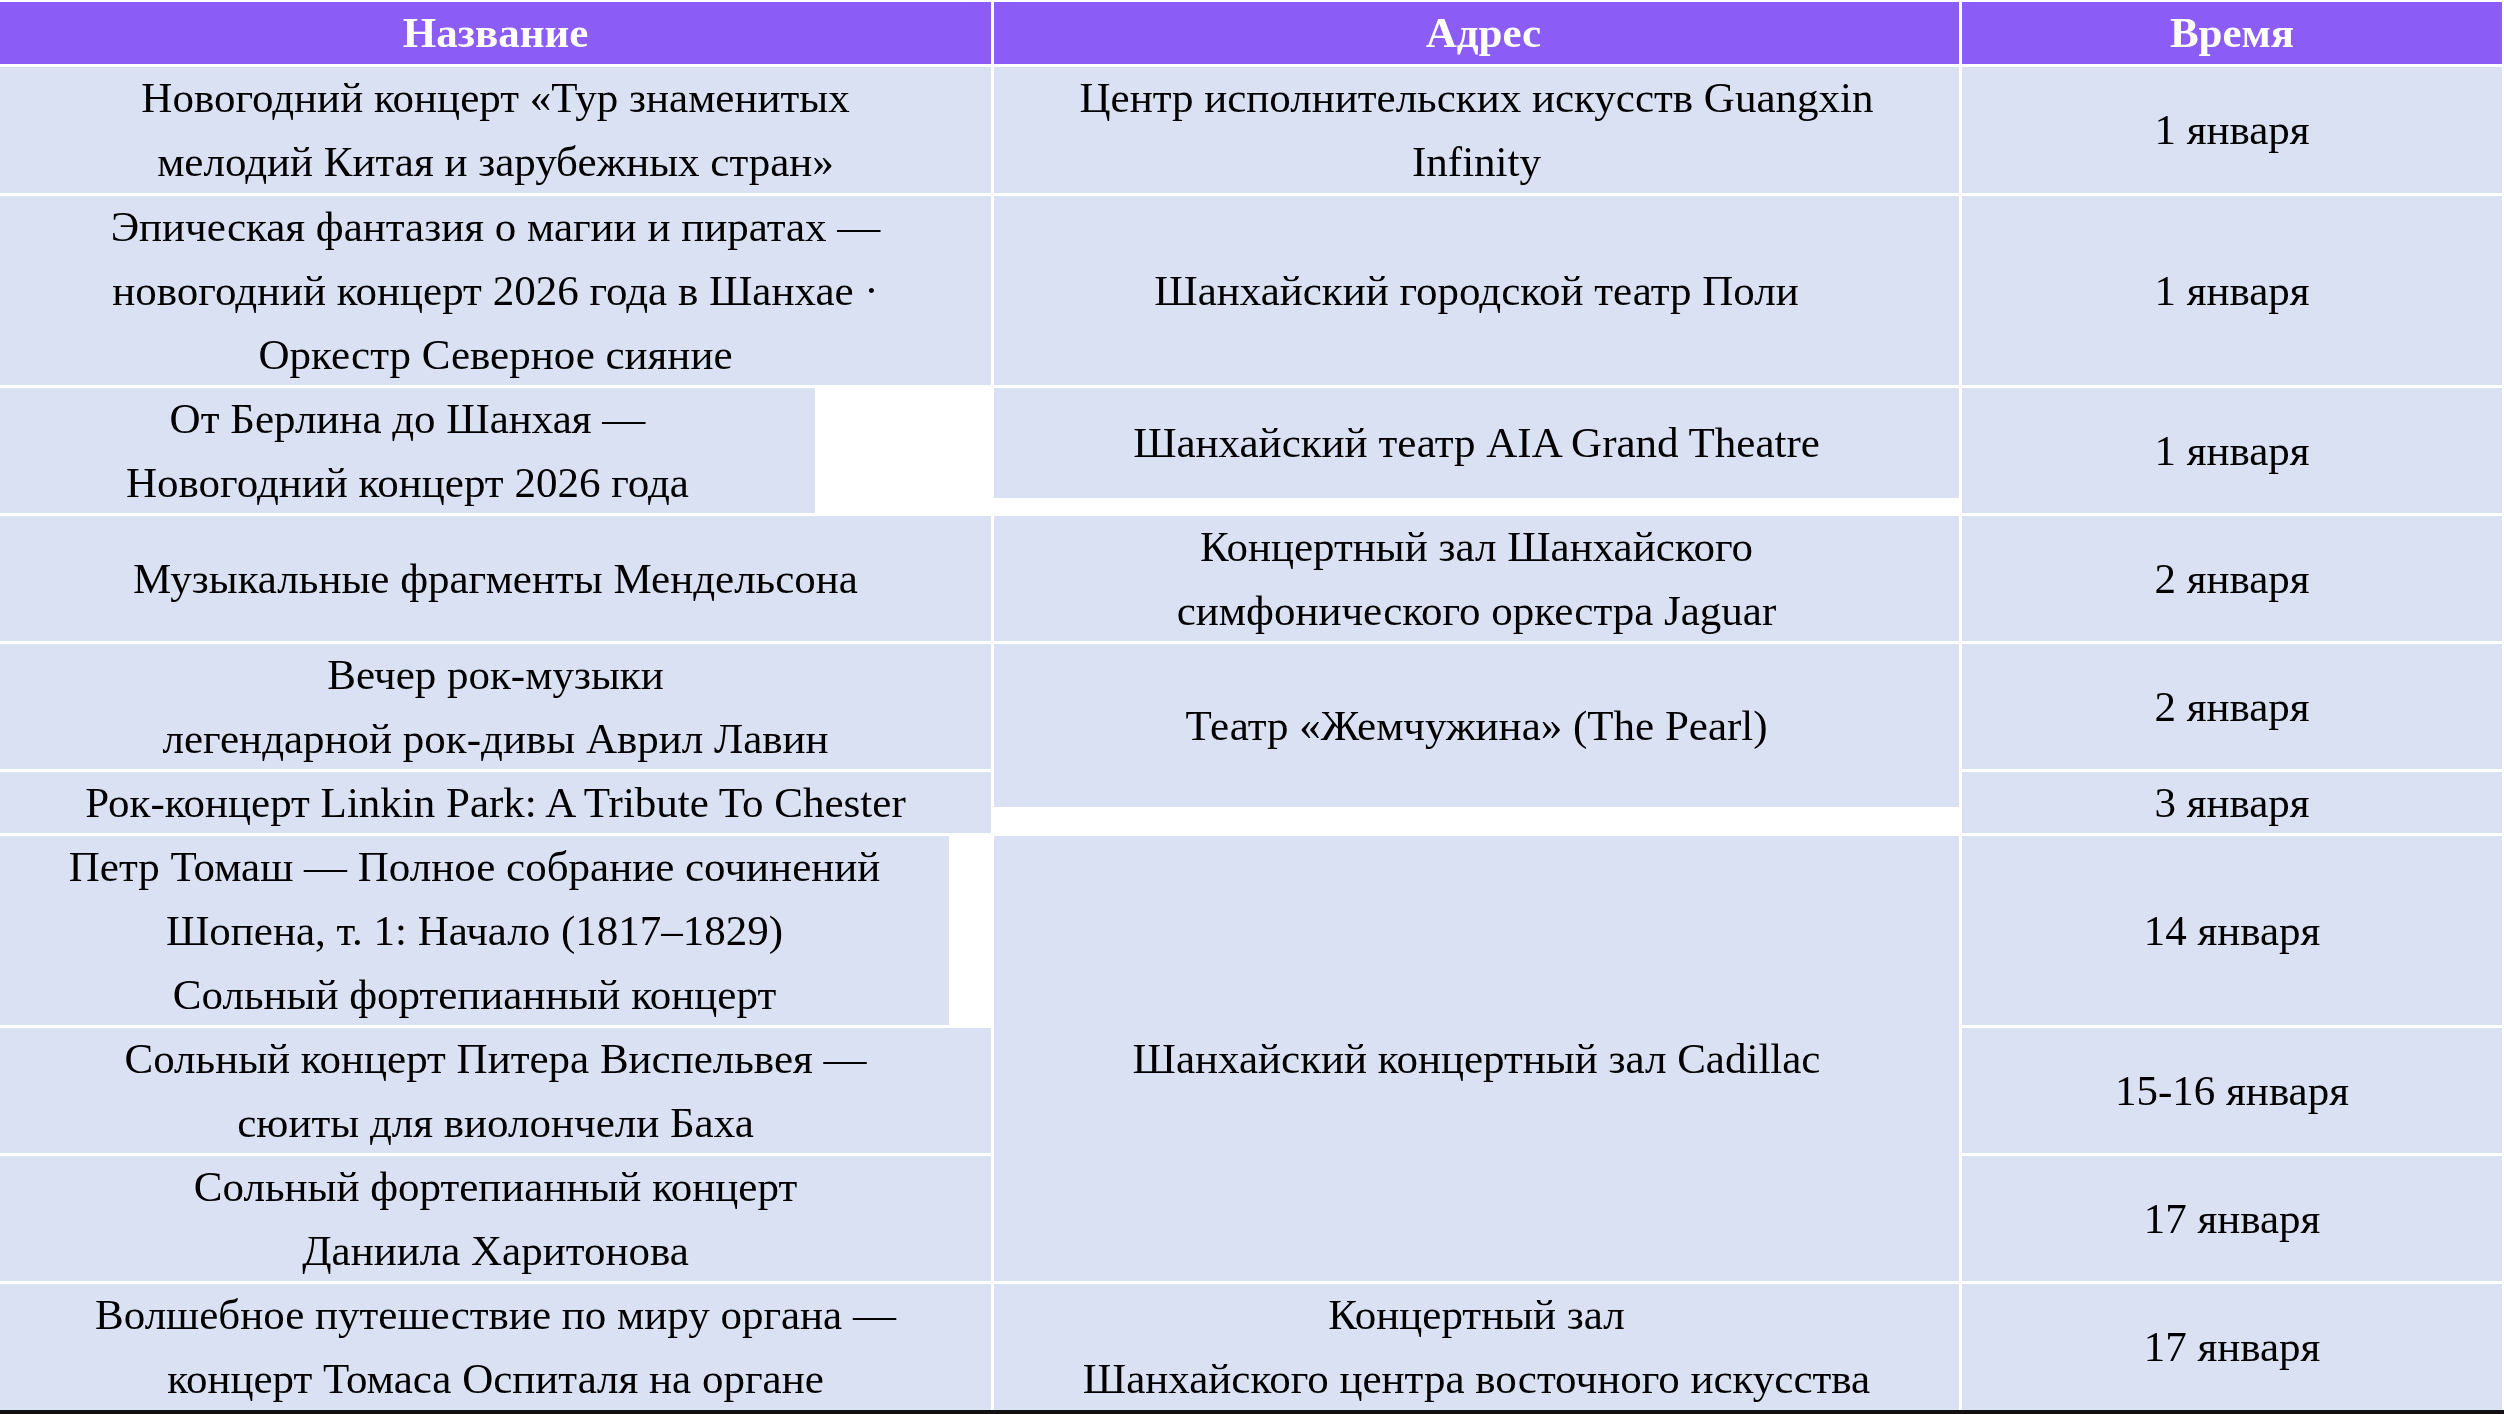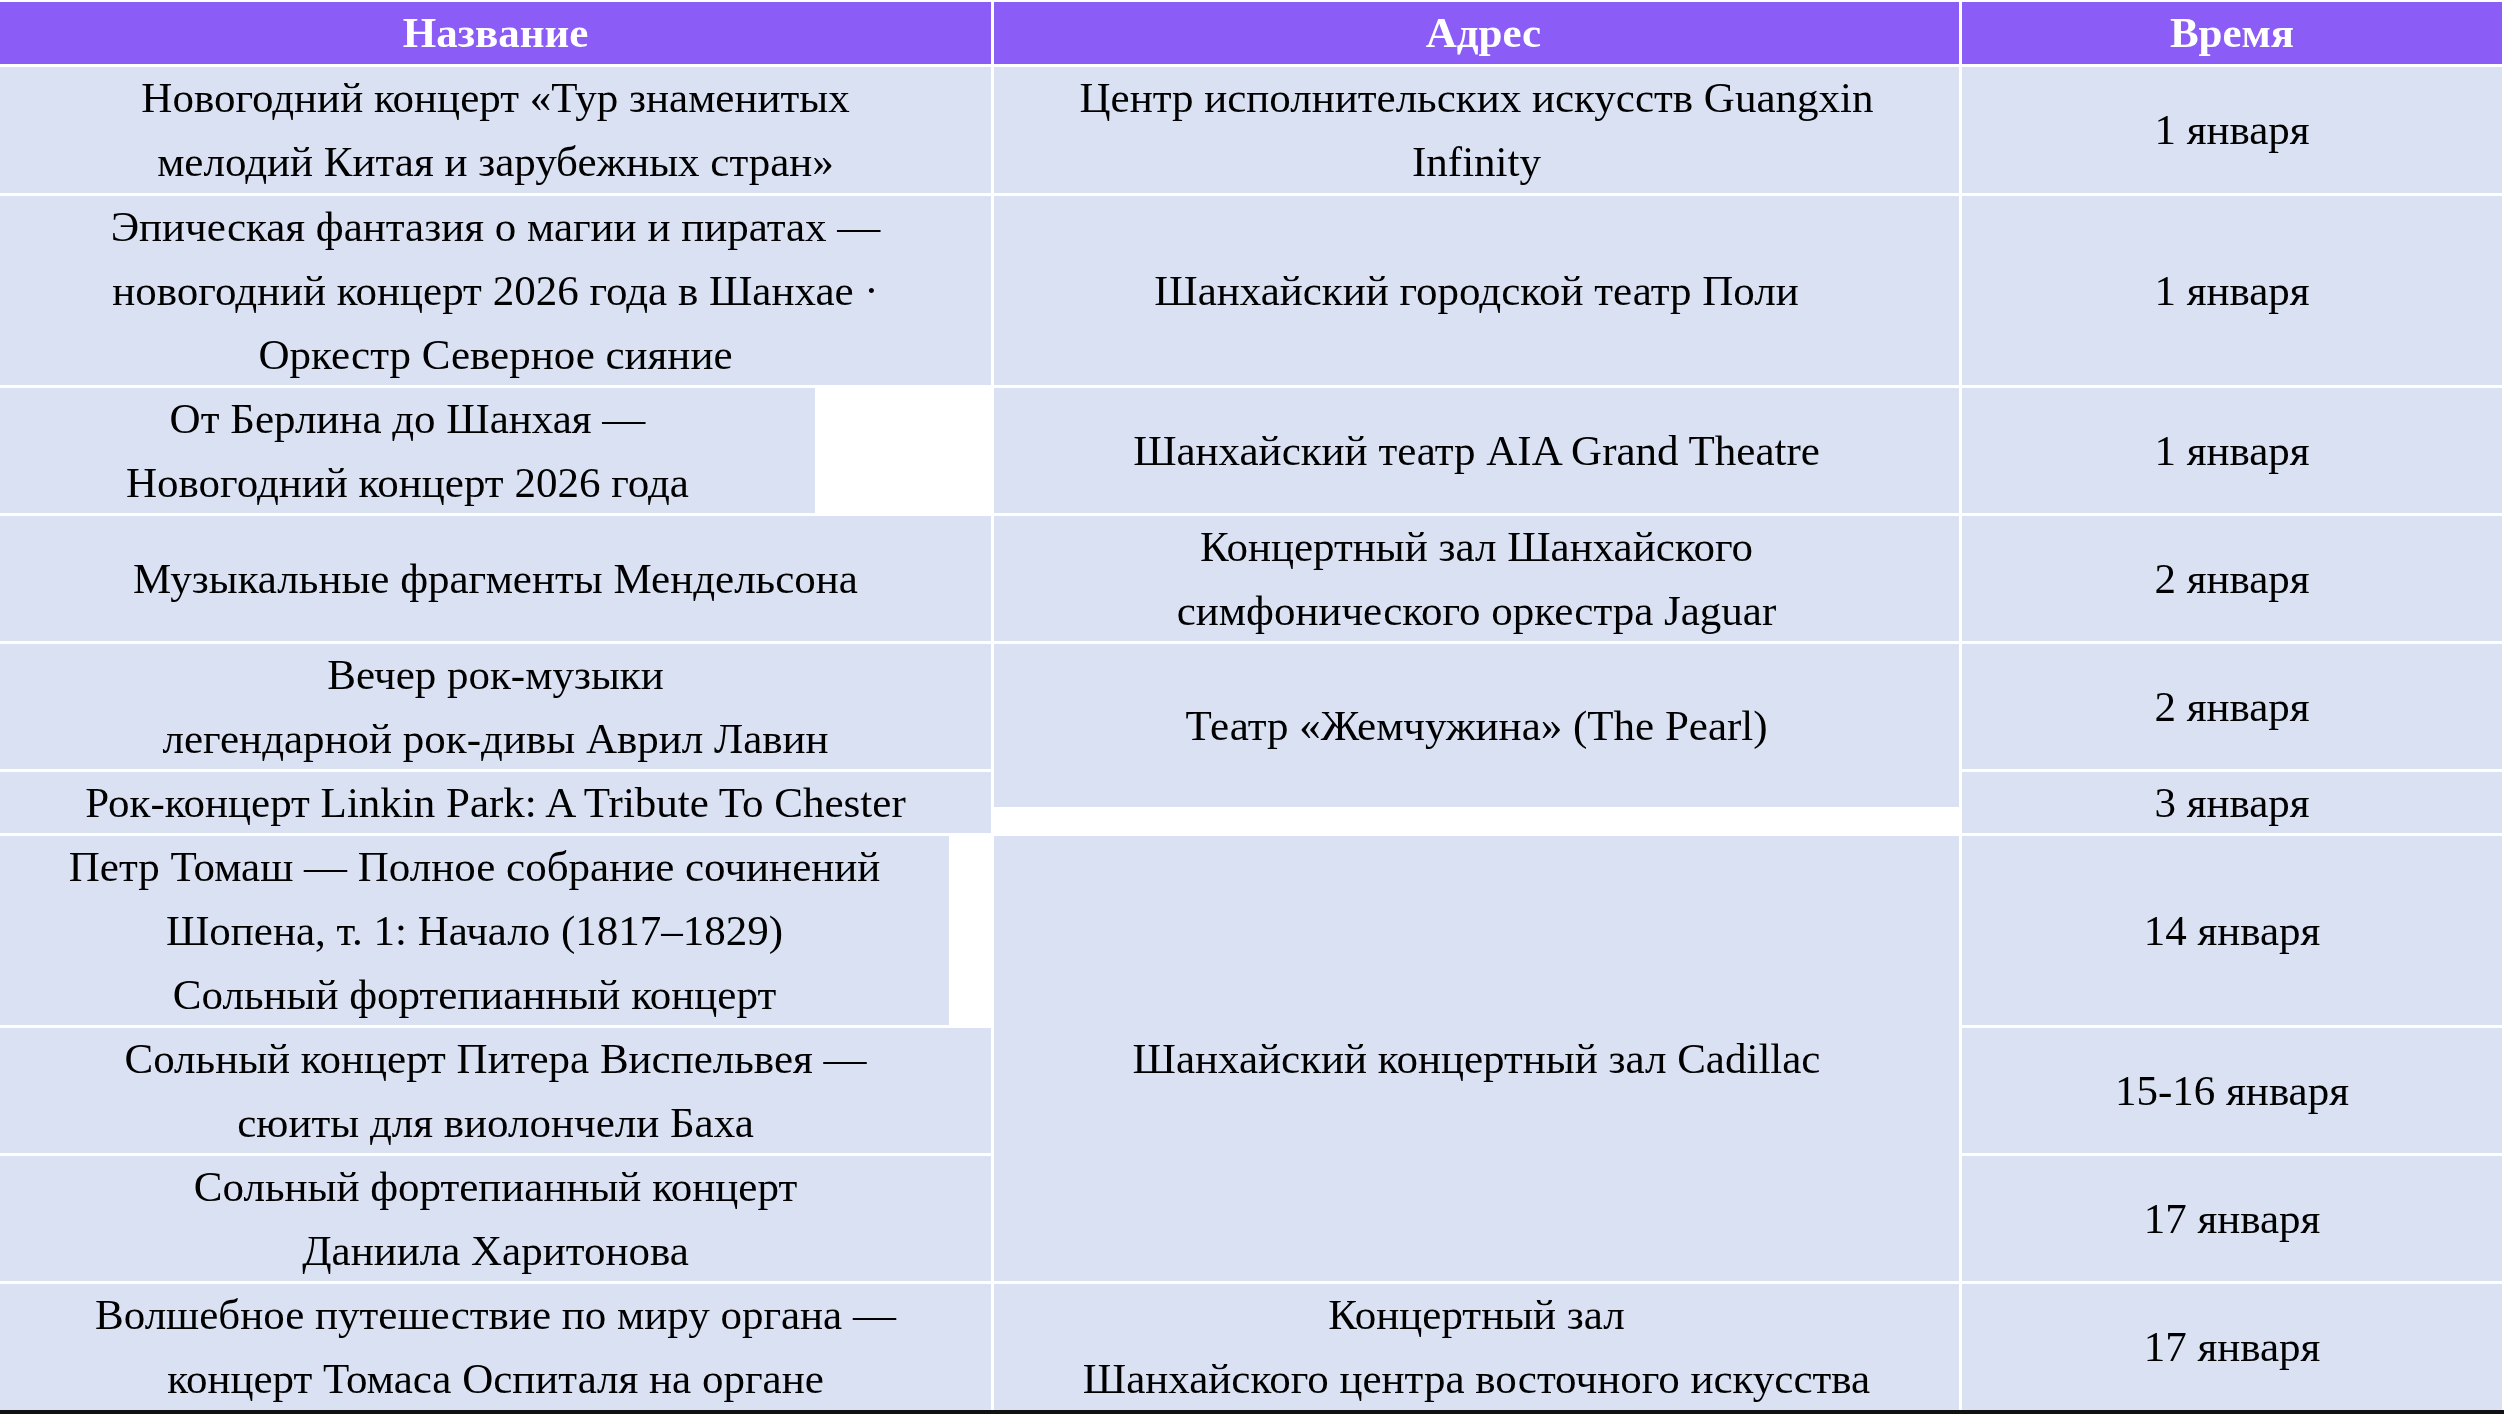--- a/index.html
+++ b/index.html
@@ -35,21 +35,21 @@
 <div class="cell" style="left:0;top:1028px;width:991px;height:125px;">Сольный концерт Питера Виспельвея —
 сюиты для виолончели Баха</div>
 <div class="cell" style="left:0;top:1156px;width:991px;height:125px;">Сольный фортепианный концерт
 Даниила Харитонова</div>
 <div class="cell" style="left:0;top:1284px;width:991px;height:126px;">Волшебное путешествие по миру органа —
 концерт Томаса Оспиталя на органе</div>
 
 <div class="cell" style="left:994px;top:67px;width:965px;height:126px;">Центр исполнительских искусств Guangxin
 Infinity</div>
 <div class="cell" style="left:994px;top:196px;width:965px;height:189px;">Шанхайский городской театр Поли</div>
-<div class="cell" style="left:994px;top:388px;width:965px;height:125px;">Шанхайский театр AIA Grand Theatre</div>
+<div class="cell" style="left:994px;top:388px;width:965px;height:110px;">Шанхайский театр AIA Grand Theatre</div>
 <div class="cell" style="left:994px;top:516px;width:965px;height:125px;">Концертный зал Шанхайского
 симфонического оркестра Jaguar</div>
 <div class="cell" style="left:994px;top:644px;width:965px;height:163px;">Театр «Жемчужина» (The Pearl)</div>
 <div class="cell" style="left:994px;top:836px;width:965px;height:445px;">Шанхайский концертный зал Cadillac</div>
 <div class="cell" style="left:994px;top:1284px;width:965px;height:126px;">Концертный зал
 Шанхайского центра восточного искусства</div>
 
 <div class="cell" style="left:1962px;top:67px;width:540px;height:126px;">1 января</div>
 <div class="cell" style="left:1962px;top:196px;width:540px;height:189px;">1 января</div>
 <div class="cell" style="left:1962px;top:388px;width:540px;height:125px;">1 января</div>

